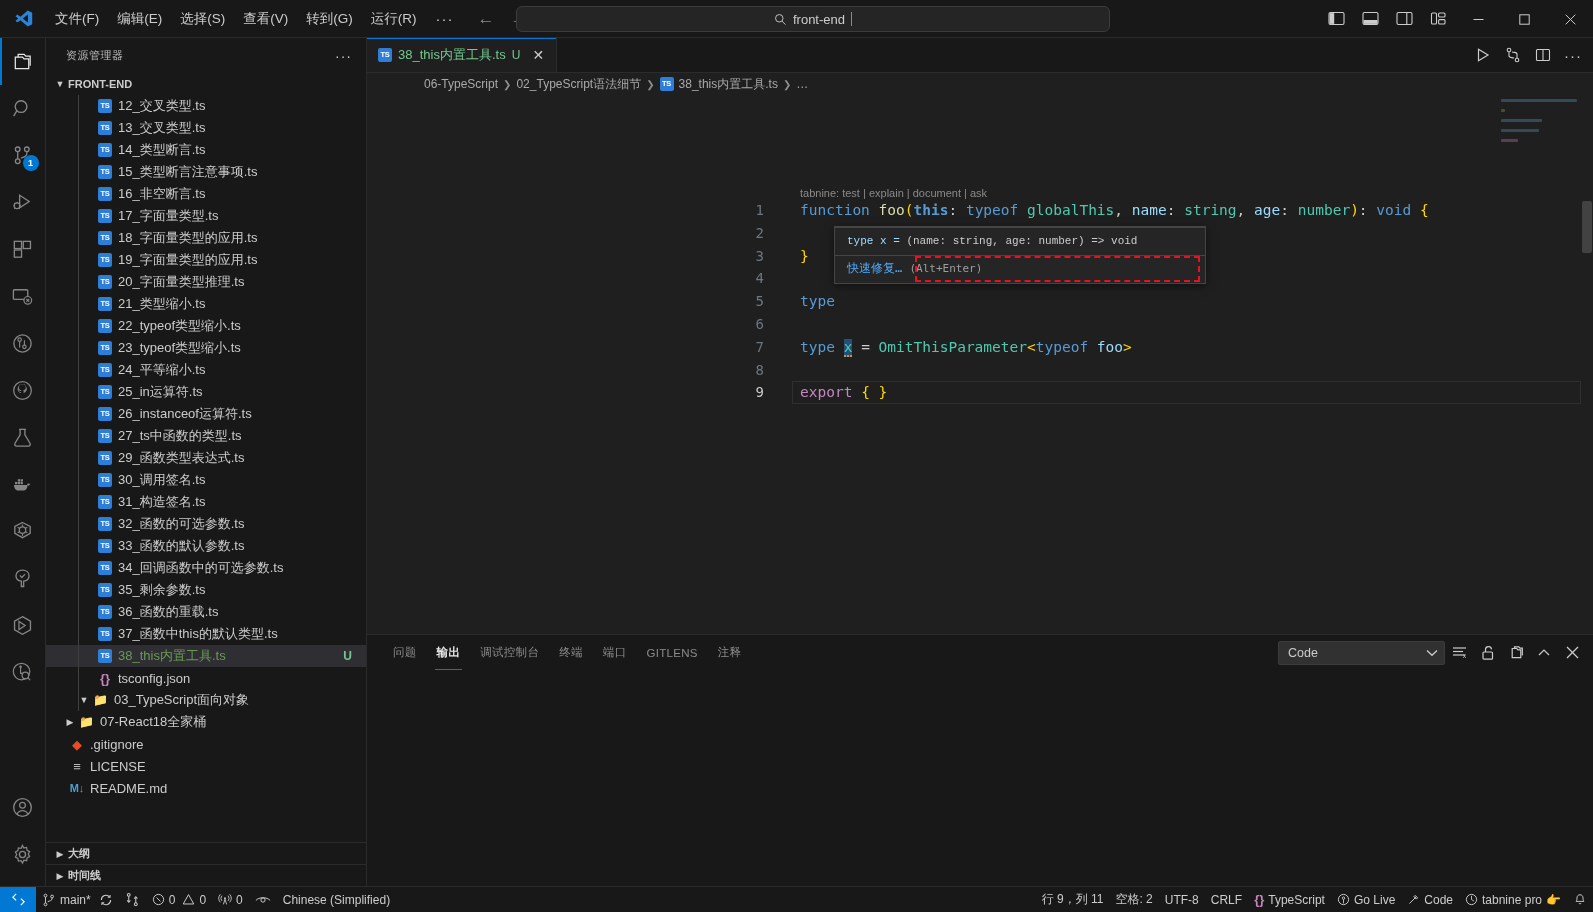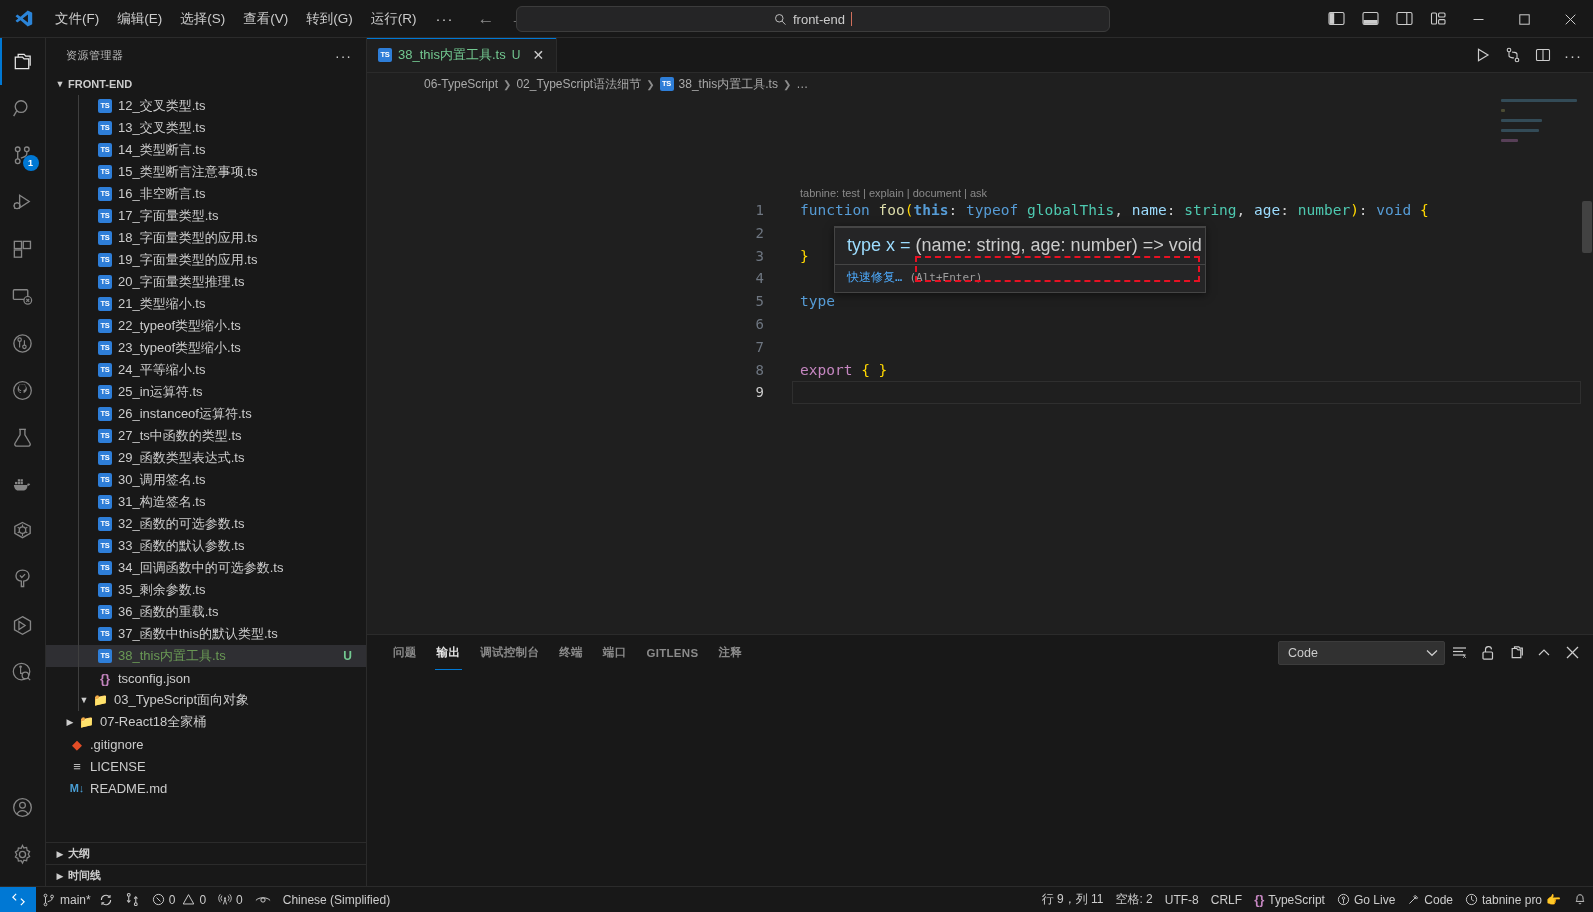--- a/index.html
+++ b/index.html
@@ -153,41 +153,41 @@
 
   
   .hovertip {
     position: absolute; left: 467px; top: 131px; width: 372px;
     background: #252526; border: 1px solid #454545; box-shadow: 0 2px 8px rgba(0,0,0,.5);
     font-size: 13px; color: #cccccc; z-index: 30;
   }
   .ht-msg { padding: 7px 10px 6px 12px; font-family: "Liberation Sans", sans-serif; font-size: 13px; }
   .ht-msg .code-ref { color: #9b9b9b; font-family: "DejaVu Sans Mono", monospace; font-size: 12.5px; }
   .ht-sep { height: 1px; background: #454545; }
-  .ht-code { padding: 7px 10px 8px 12px; font-family: Liberation Sans, sans-serif; font-size: 18px; white-space: pre; position: relative; }
+  .ht-code { padding: 7px 10px 8px 12px; font-family: Liberation Mono, monospace; font-size: 11px; white-space: pre; position: relative; }
   .ht-fix { padding: 4px 10px 6px 12px; font-size: 12px; border-top: 1px solid #454545;}
   .ht-fix a { color: #4daafc; text-decoration: none; }
   .ht-fix .kb { color: #9d9d9d; font-size: 11px; }
   .redbox {
     position: absolute; left: 548px; top: 161px; width: 285px; height: 26px;
     border: 2px dashed #e81123; z-index: 40; pointer-events: none;
   }
 
   
   .minimap { position: absolute; right: 14px; top: 4px; width: 78px; height: 120px; opacity: .75; }
   .mm-line { height: 3px; margin-bottom: 2px; border-radius: 1px; }
   .scrollbar-v { position:absolute; right:0; top:0; width:14px; bottom:0; }
   .scroll-thumb { position:absolute; right:1px; top:106px; width:10px; height:52px; background:#424242; border-radius:2px;}
 
   
   .panel { height: 252px; flex: 0 0 252px; background: #181818; border-top: 1px solid #2b2b2b;
            display: flex; flex-direction: column; }
   .panel-tabs { height: 35px; display: flex; align-items: stretch; padding-left: 16px; flex: 0 0 35px; }
   .ptab { display: flex; align-items: center; padding: 0 10px; font-size: 11.5px; color: #8b8b8b;
-          position: relative; letter-spacing: .3px; font-weight: bold; }
+          position: relative; letter-spacing: .3px; }
   .ptab.active { color: #e7e7e7; font-weight: bold; }
   .ptab.active:after { content:''; position:absolute; left:8px; right:8px; bottom:0; height:1px; background:#0078d4;}
   .panel-right { margin-left: auto; display: flex; align-items: center; gap: 2px; padding-right: 8px; }
   .select-box {
     width: 167px; height: 24px; background: #313131; border: 1px solid #3c3c3c; border-radius: 2px;
     display: flex; align-items: center; padding: 0 6px 0 9px; font-size: 12.5px; color: #cccccc;
   }
   .select-box .cdn { margin-left: auto; font-size: 10px; color: #cccccc; }
   .pi { width: 26px; height: 26px; display: flex; align-items: center; justify-content: center; color: #cccccc; }
   .panel-body { flex: 1 1 auto; background: #181818; }
@@ -722,20 +722,21 @@
 
           <div class="curline-hl" style="top:286px"></div>
 
           <div class="lines">
             <div class="cl"><span class="t-kw">function</span> <span class="t-fn">foo</span><span class="t-y1">(</span><span class="t-this">this</span><span class="t-punc">:</span> <span class="t-kw">typeof</span> <span class="t-type">globalThis</span><span class="t-punc">,</span> <span class="t-var">name</span><span class="t-punc">:</span> <span class="t-type">string</span><span class="t-punc">,</span> <span class="t-var">age</span><span class="t-punc">:</span> <span class="t-type">number</span><span class="t-y1">)</span><span class="t-punc">:</span> <span class="t-kw">void</span> <span class="t-y1">{</span></div>
             <div class="cl"> </div>
             <div class="cl"><span class="t-y1">}</span></div>
             <div class="cl"> </div>
             <div class="cl"><span class="t-kw">type</span></div>
             <div class="cl"> </div>
+            <div class="cl"><span class="t-kw">type</span> <span class="t-type sel-x underlineerr">x</span> <span class="t-punc">=</span> <span class="t-type">OmitThisParameter</span><span class="t-y1">&lt;</span><span class="t-kw">typeof</span> <span class="t-var">foo</span><span class="t-y1">&gt;</span></div>
             <div class="cl"> </div>
             <div class="cl"><span class="t-kw2">export</span> <span class="t-y1">{</span> <span class="t-y1">}</span></div>
           </div>
 
           <div class="hovertip">
             <div class="ht-sep"></div>
             <div class="ht-code"><span class="t-var">type x = </span><span class="t-punc">(name: string, age: number) =&gt; void</span></div>
             <div class="ht-fix"><a>快速修复…</a> <span class="kb">(Alt+Enter)</span></div>
           </div>
           <div class="redbox"></div>

